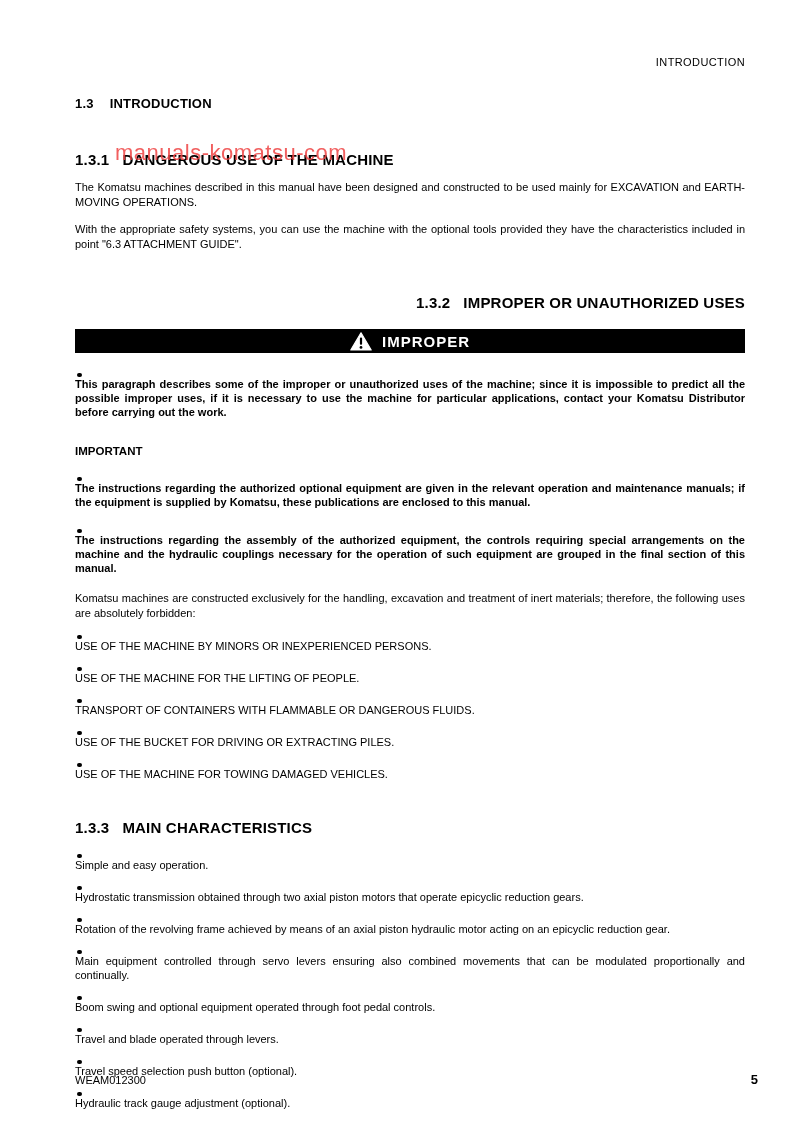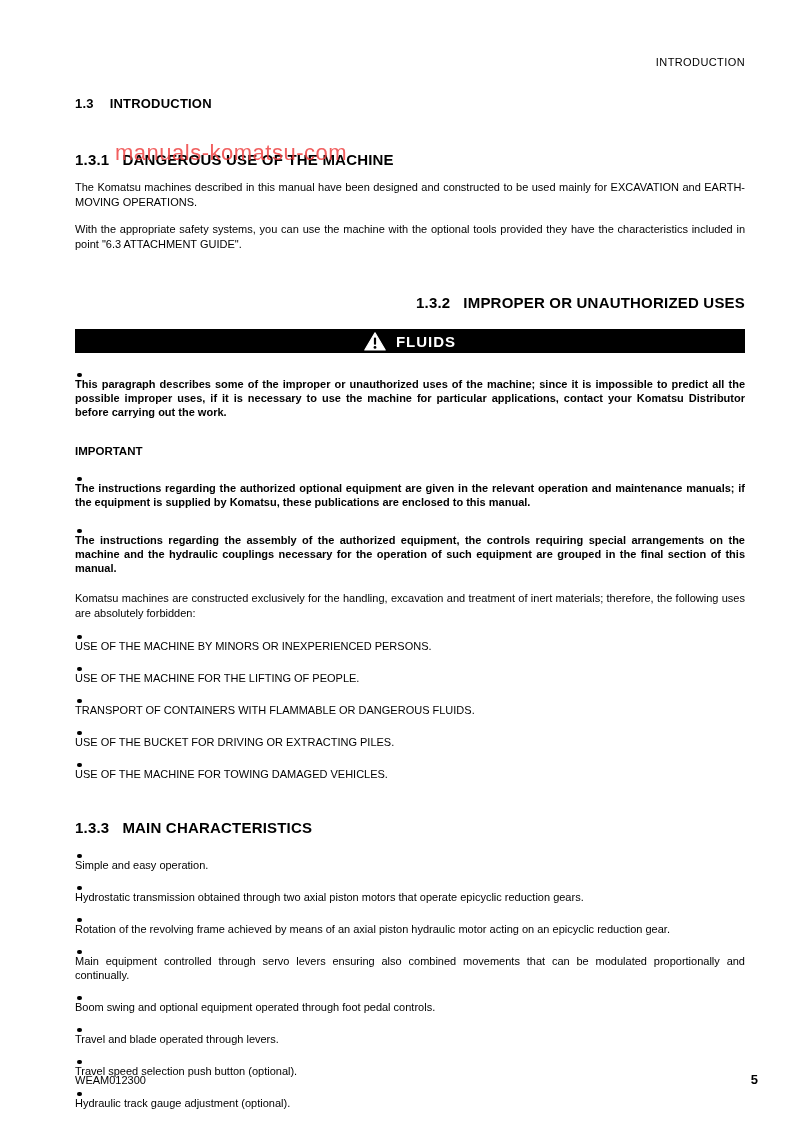--- a/index.html
+++ b/index.html
@@ -136,21 +136,21 @@
   </h2>
 
   <div class="caution">
     <span class="warn">
       <svg width="22" height="19" viewBox="0 0 22 19" aria-hidden="true">
         <path d="M11 0.8 L21.2 18 H0.8 Z" fill="#ffffff" stroke="#ffffff" stroke-width="1.2" stroke-linejoin="round"></path>
         <rect x="9.9" y="5.6" width="2.2" height="7.2" rx="1" fill="#000000"></rect>
         <circle cx="11" cy="15.4" r="1.4" fill="#000000"></circle>
       </svg>
     </span>
-    <span class="caution-label">FLUIDS</span>
+    <span class="caution-label">IMPROPER</span>
   </div>
 
   <div class="bullet b just gap">
     <span class="dot"></span>
     <div class="btxt">This paragraph describes some of the improper or unauthorized uses of the machine; since it is impossible to predict all the possible improper uses, if it is necessary to use the machine for particular applications, contact your Komatsu Distributor before carrying out the work.</div>
   </div>
 
   <div class="important">IMPORTANT</div>
 
   <div class="bullet b just gap">

